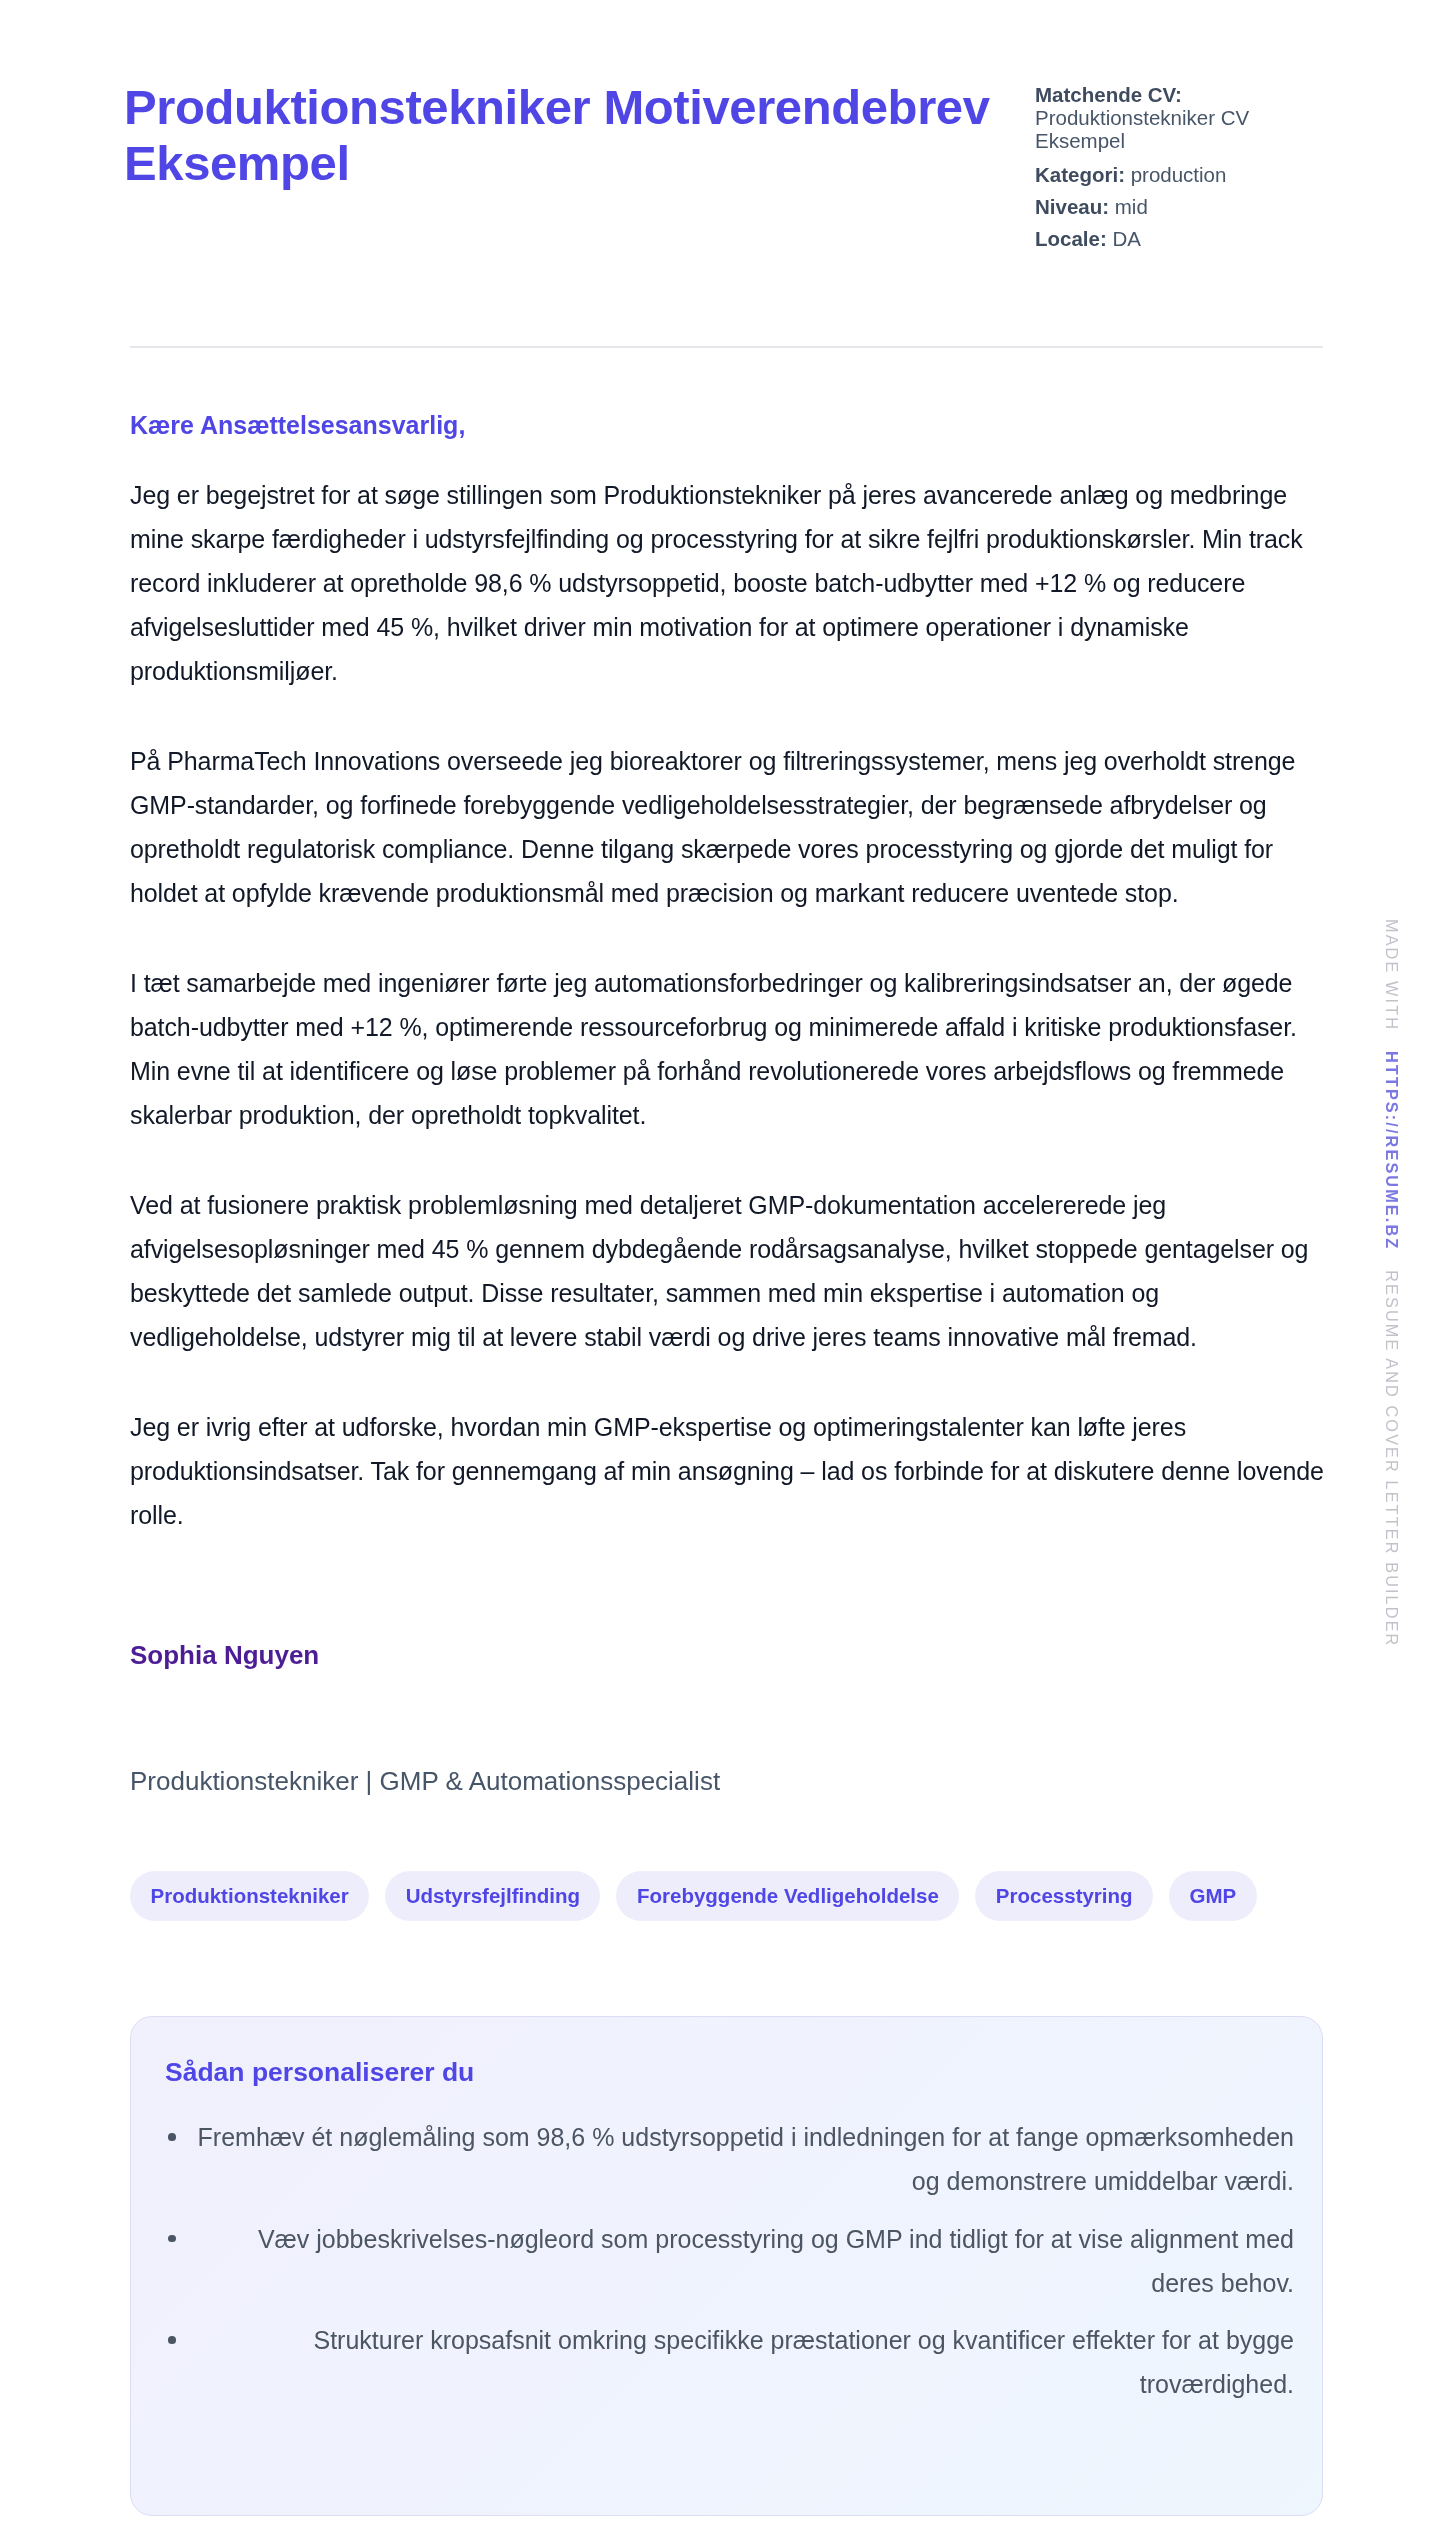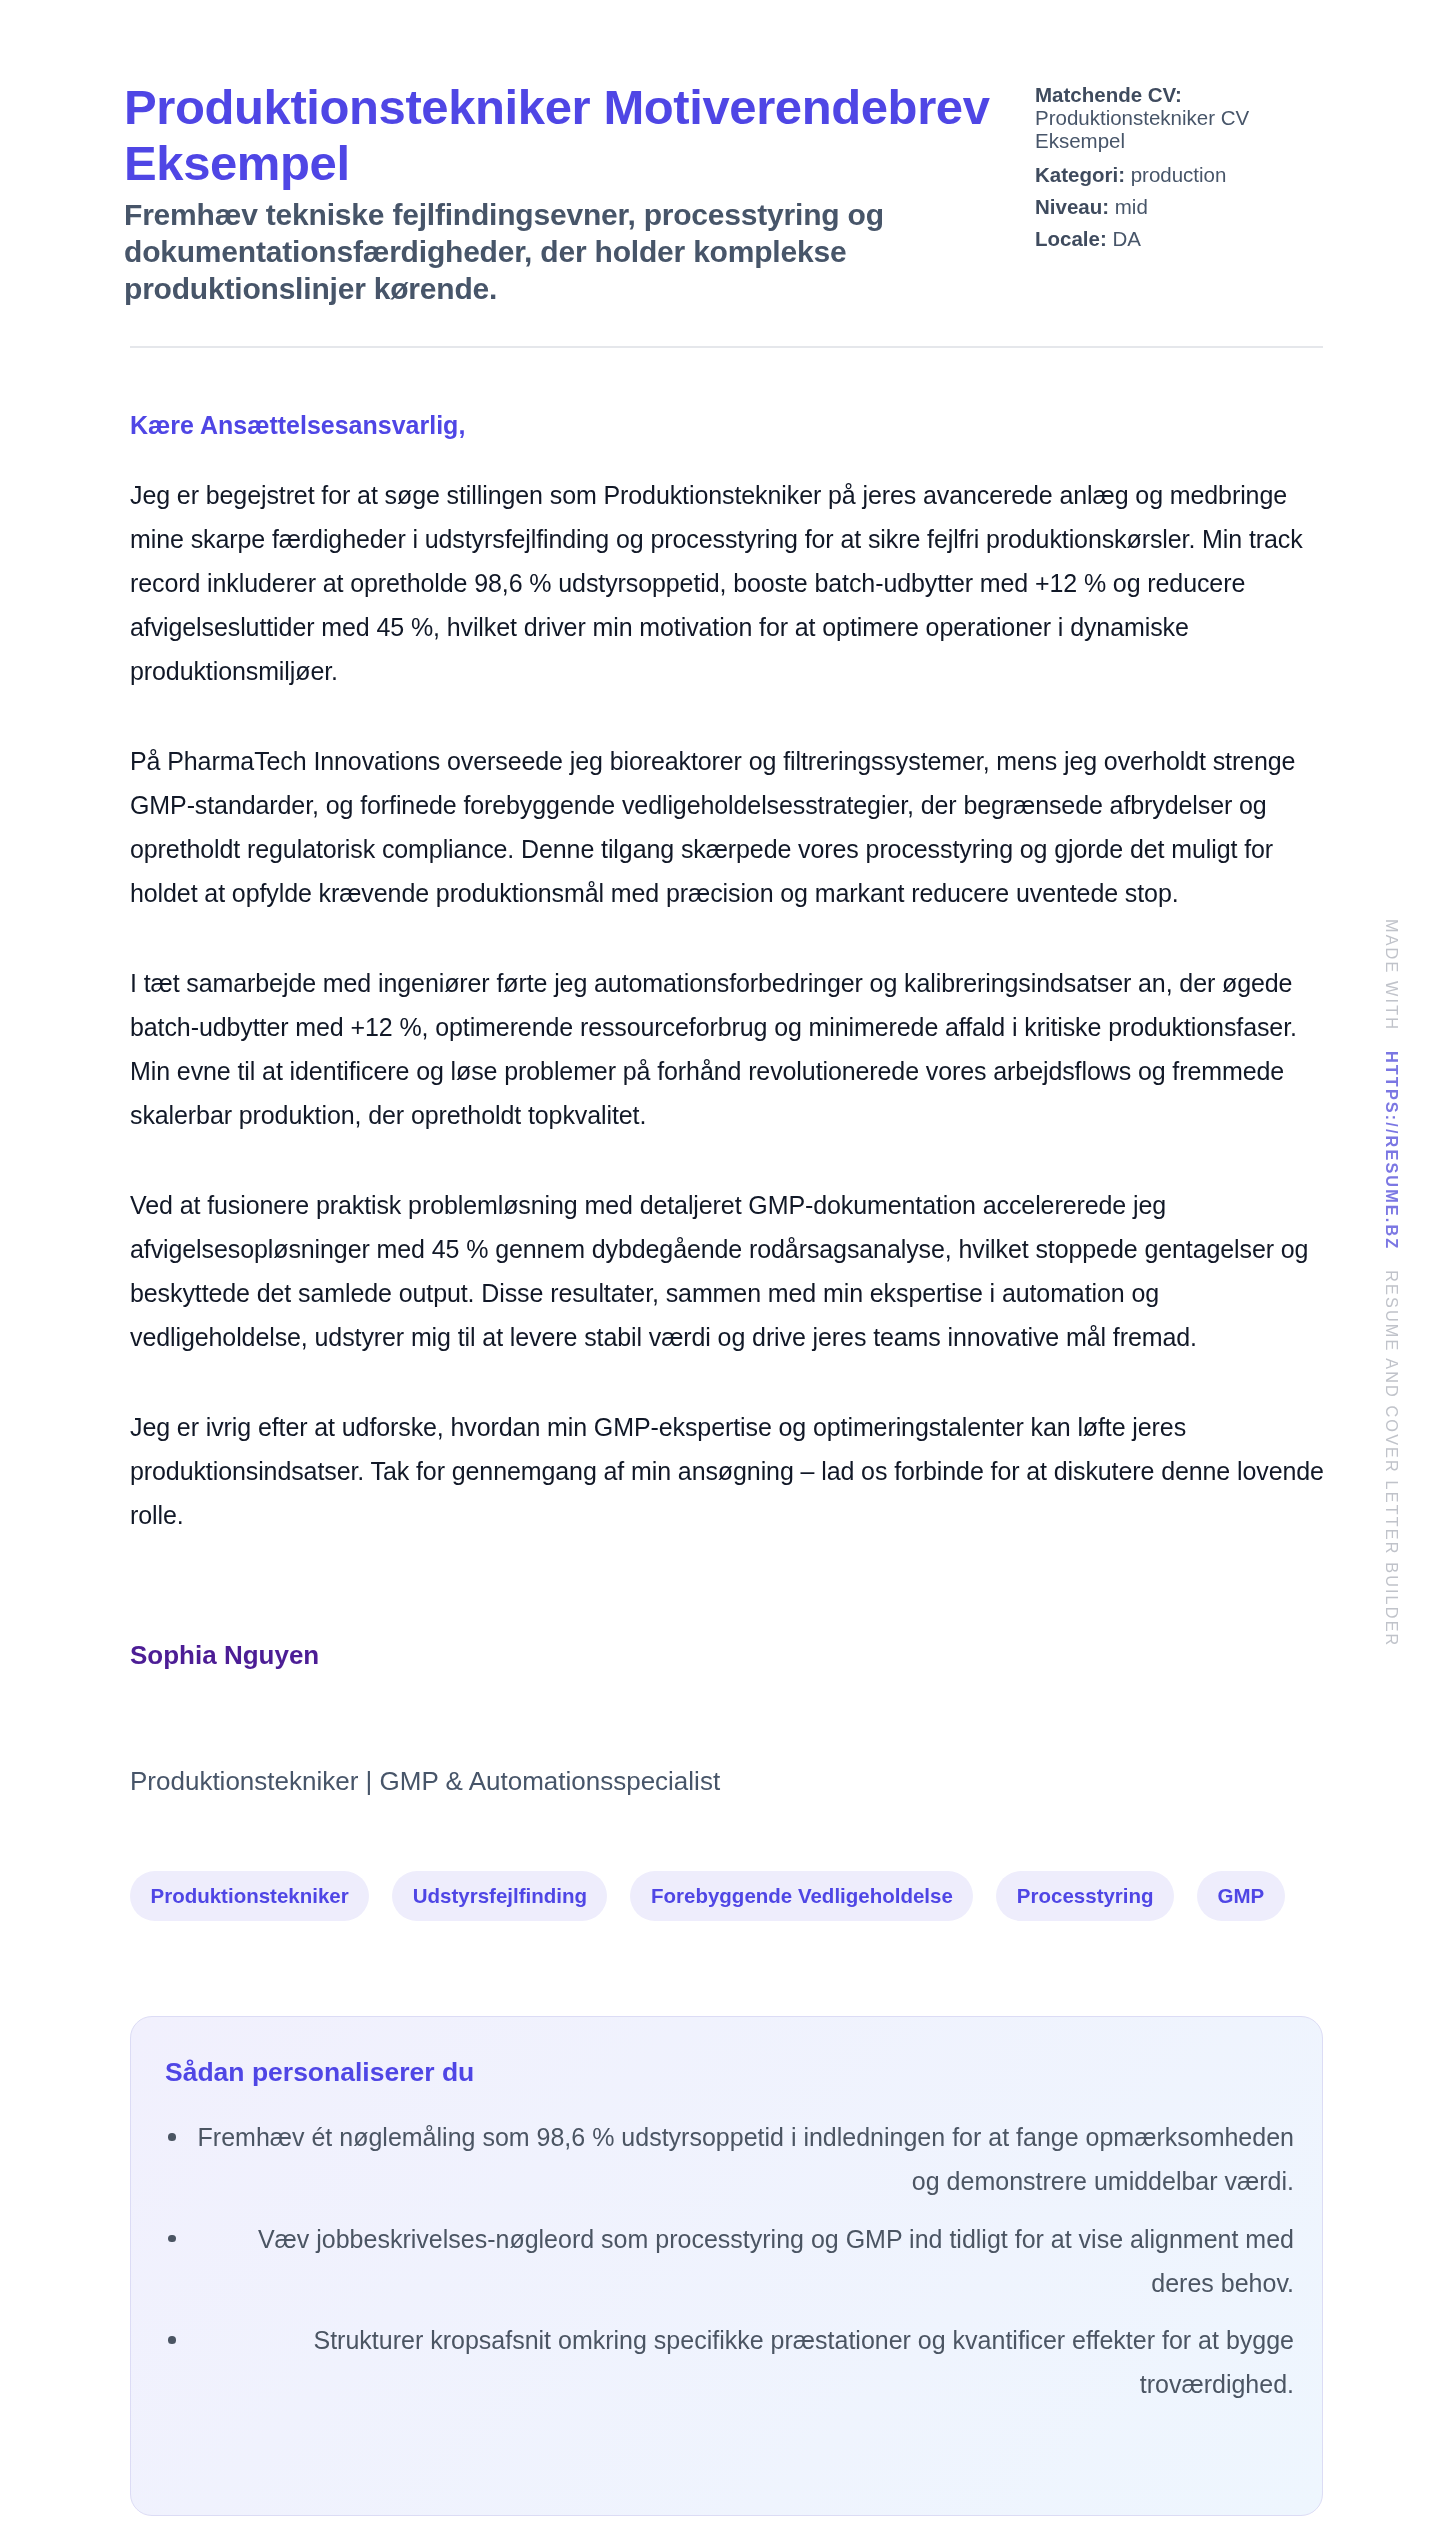--- a/index.html
+++ b/index.html
@@ -19,41 +19,40 @@
   .divider { position: absolute; left: 130px; top: 346px; width: 1193px; height: 1.7px; background: #e5e7eb; }
 
   .salutation { position: absolute; left: 130px; top: 409px; font-size: 25px; font-weight: 700; color: #4f46e5; line-height: 32.5px; }
 
   .body { position: absolute; left: 130px; top: 473px; width: 1197px; }
   .body p { font-size: 25px; line-height: 44px; color: #111827; margin-bottom: 46px; letter-spacing: -0.1px; }
 
   .sig-name { position: absolute; left: 130px; top: 1638px; font-size: 26px; font-weight: 700; color: #4c1d95; line-height: 34px; }
   .sig-title { position: absolute; left: 130px; top: 1764px; font-size: 26px; color: #475569; line-height: 34px; }
 
-  .tags { position: absolute; left: 130px; top: 1871px; display: flex; gap: 23px; }
+  .tags { position: absolute; left: 130px; top: 1871px; display: flex; gap: 16px; }
   .tag { height: 50px; line-height: 50px; padding: 0 20.5px; border-radius: 25px; background: #eeedfc; color: #4f46e5; font-size: 20.5px; font-weight: 600; white-space: nowrap; }
 
   .tips { position: absolute; left: 130px; top: 2016px; width: 1193px; height: 500px; border: 1.7px solid #dcdcf5; border-radius: 22px; background: linear-gradient(135deg, #f1f0fd 0%, #eef6fe 100%); }
   .tips-title { position: absolute; left: 34px; top: 38px; font-size: 26.5px; font-weight: 700; color: #4f46e5; line-height: 34px; }
   .tips ul { position: absolute; left: 34px; top: 98px; width: 1129px; list-style: none; text-align: right; }
   .tips li { position: relative; padding-left: 32.5px; font-size: 25px; line-height: 44px; color: #4b5563; margin-bottom: 13.7px; }
   .tips li .bullet { position: absolute; left: 3.4px; top: 18px; width: 7.7px; height: 7.7px; border-radius: 50%; background: #4b5563; }
 
   .watermark { position: absolute; left: 1379px; top: 919px; width: 26px; height: 701px; }
   .watermark .inner { position: absolute; left: 0; top: 0; transform-origin: 0 0; transform: translate(26px, 0) rotate(90deg); white-space: nowrap; font-size: 16.3px; letter-spacing: 2.1px; line-height: 26px; }
   .wm-muted { color: #c0c3ca; }
   .wm-link { color: #7b77e3; font-weight: 700; }
 </style>
 </head>
 <body>
 
 <div class="header">
   <div class="title-col">
     <h1 class="page-title">Produktionstekniker Motiverendebrev Eksempel</h1>
-    <h2 class="page-subtitle">Fremhæv tekniske fejlfindingsevner, processtyring og dokumentationsfærdigheder, der holder komplekse produktionslinjer kørende.</h2>
   </div>
   <div class="meta">
     <div class="row cv">
       <b>Matchende CV:</b><br>
       <span>Produktionstekniker CV Eksempel</span>
     </div>
     <div class="row">
       <b>Kategori:</b>
       <span>production</span>
     </div>

